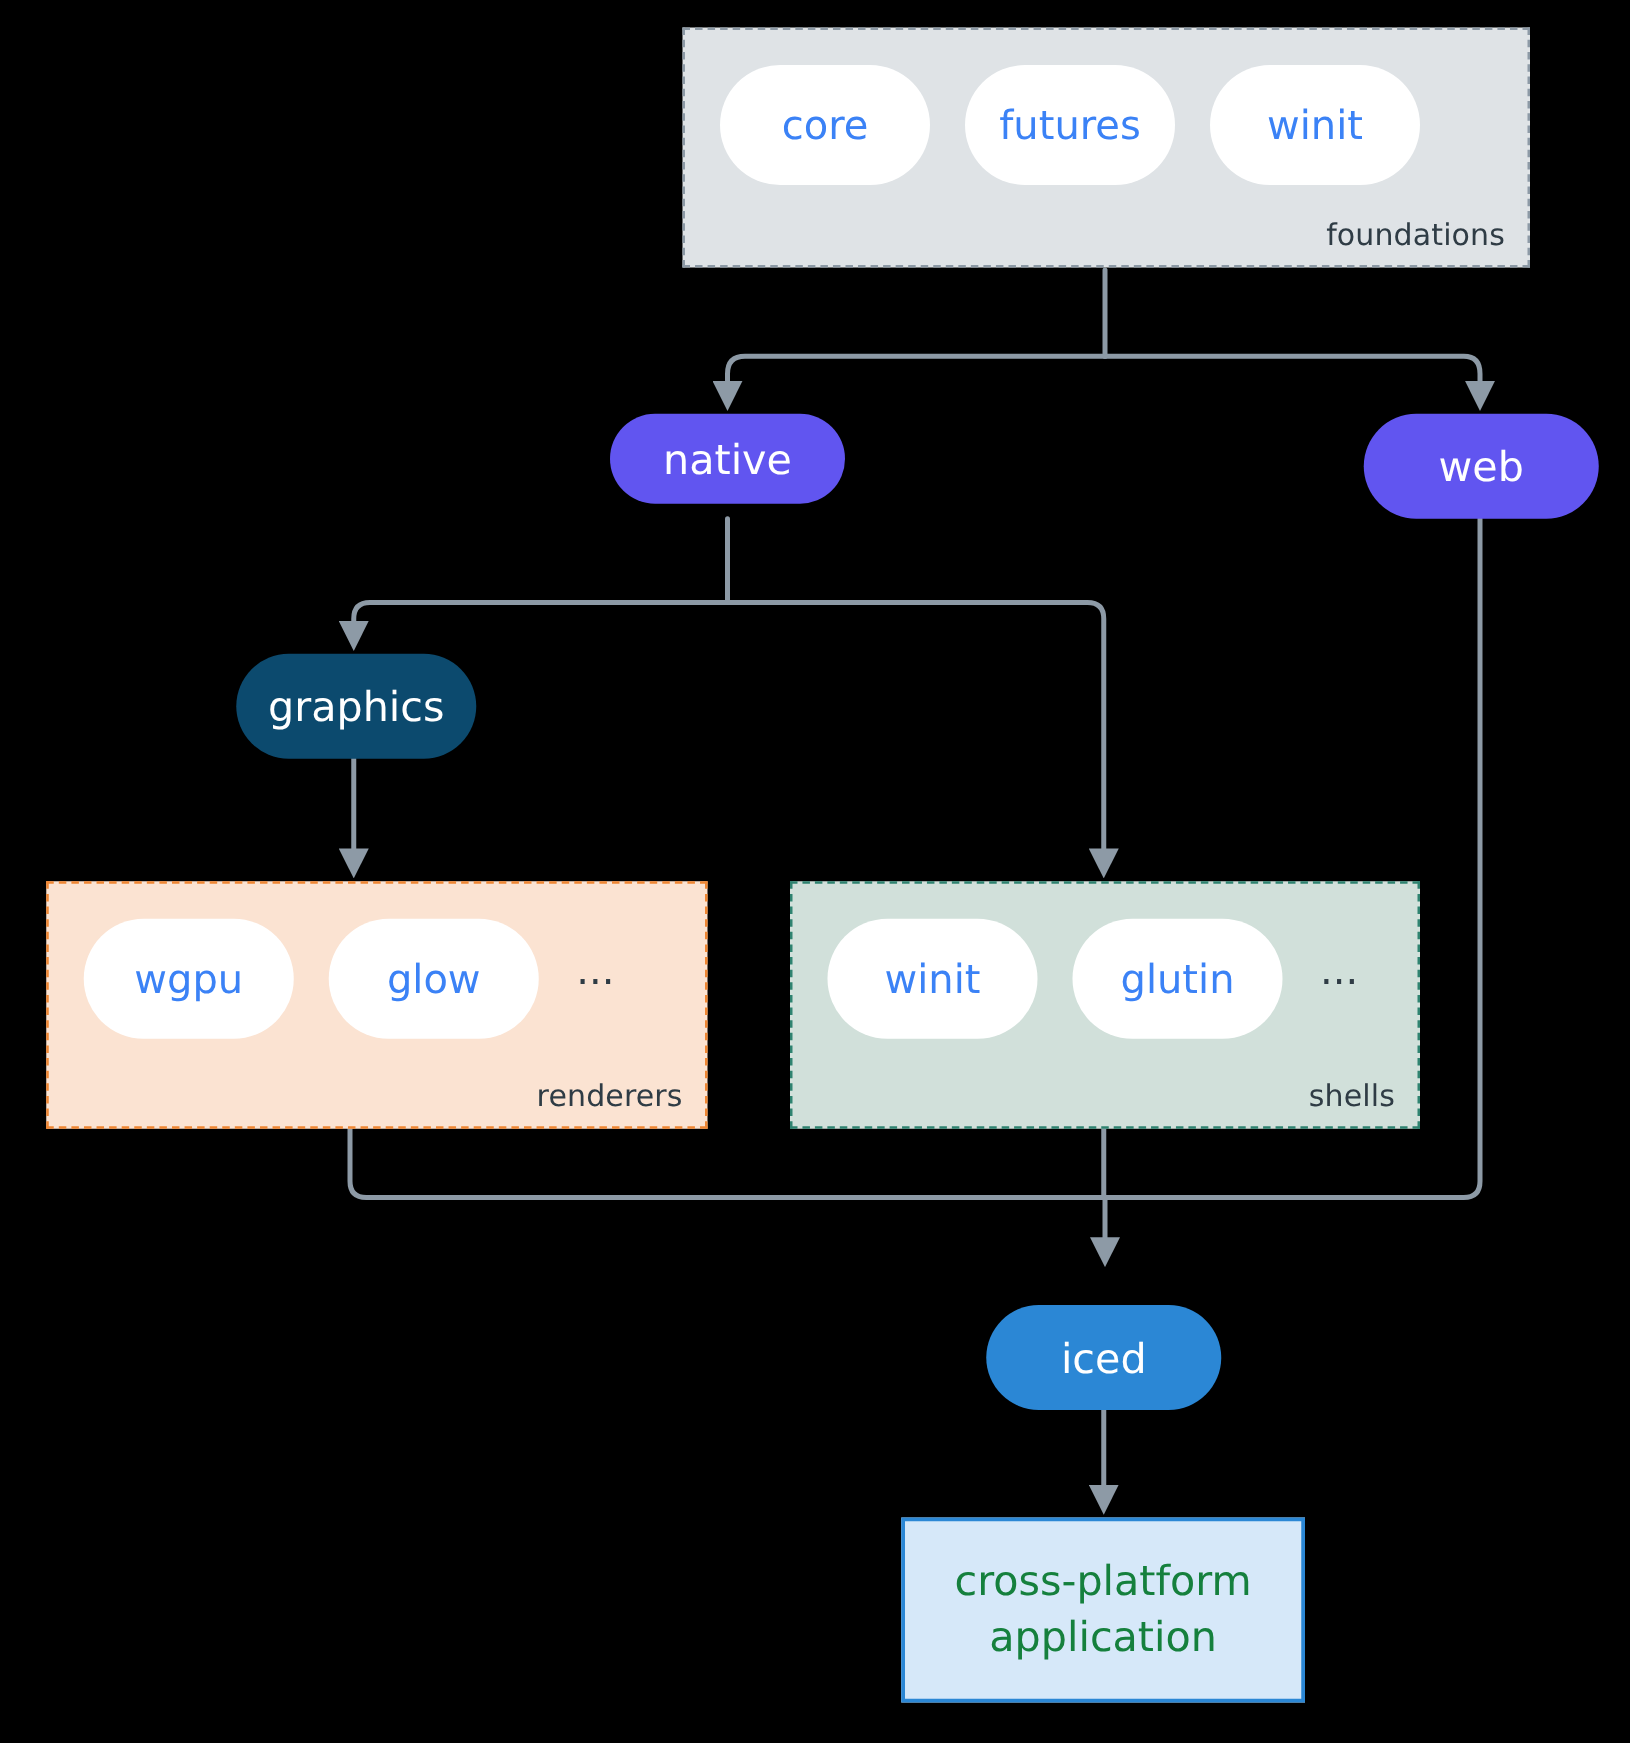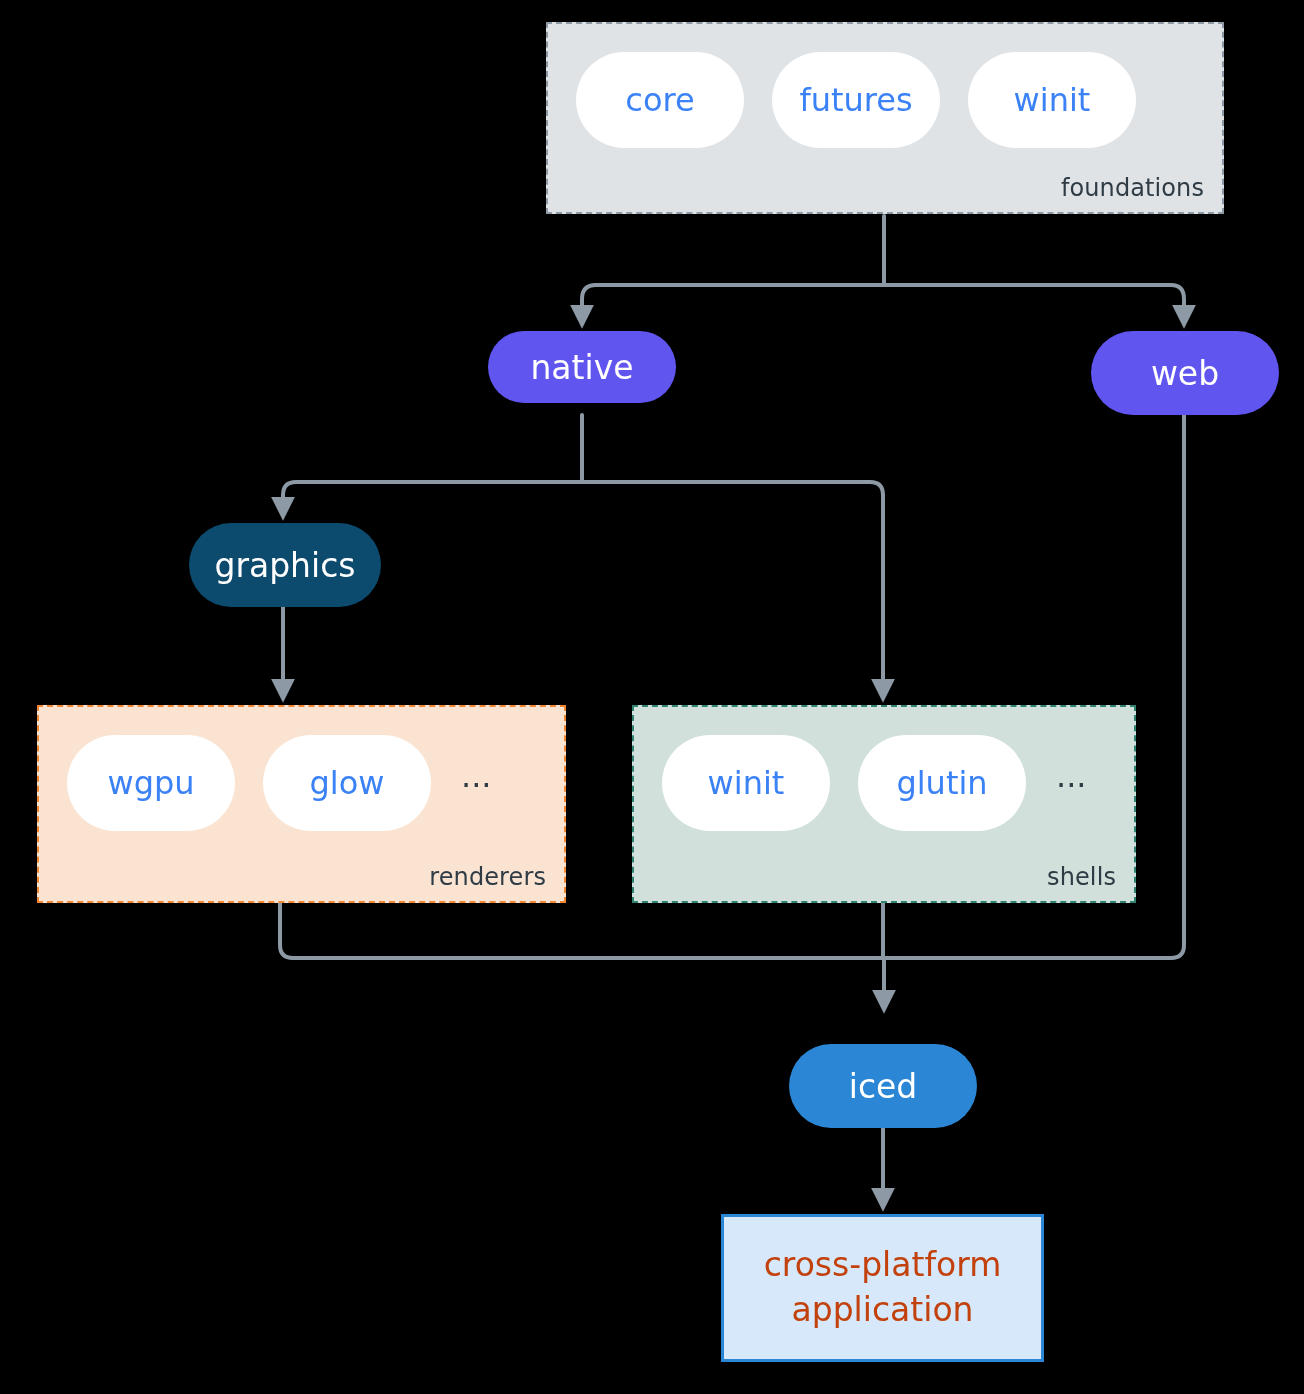--- a/index.html
+++ b/index.html
@@ -115,21 +115,21 @@
     position: absolute;
     left: 721px;  top: 1214px;
     width: 323px; height: 148px;
     background: #d6e8f9;
     border: 3px solid #2b87d5;
     box-sizing: border-box;
     display: flex;
     flex-direction: column;
     align-items: center;
     justify-content: center;
-    color: #c2410c;
+    color: #15803d;
     font-size: 33px;
     line-height: 1.35;
   }
 </style>
 </head>
 <body>
 
 <div id="canvas">
 
   <svg id="edges" viewBox="0 0 1304 1394" xmlns="http://www.w3.org/2000/svg">

